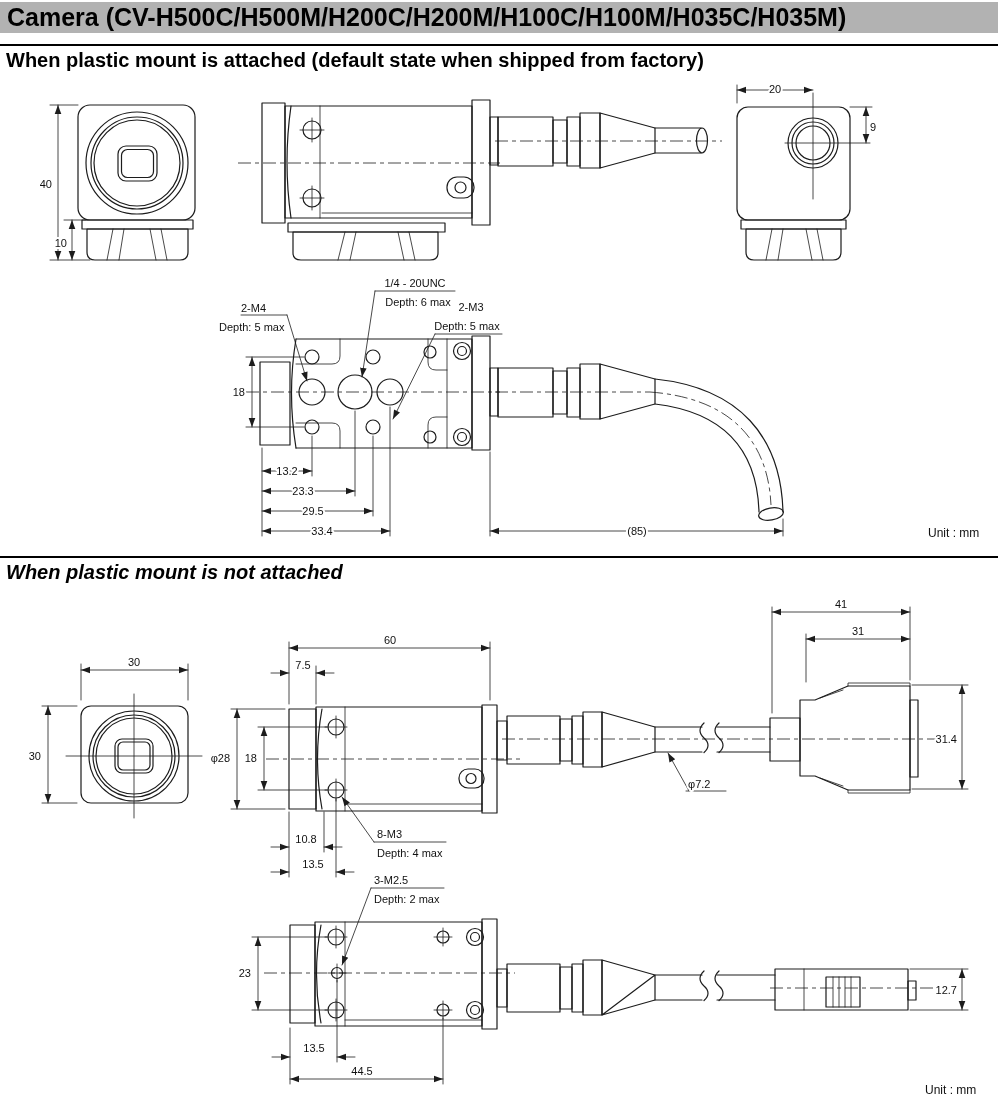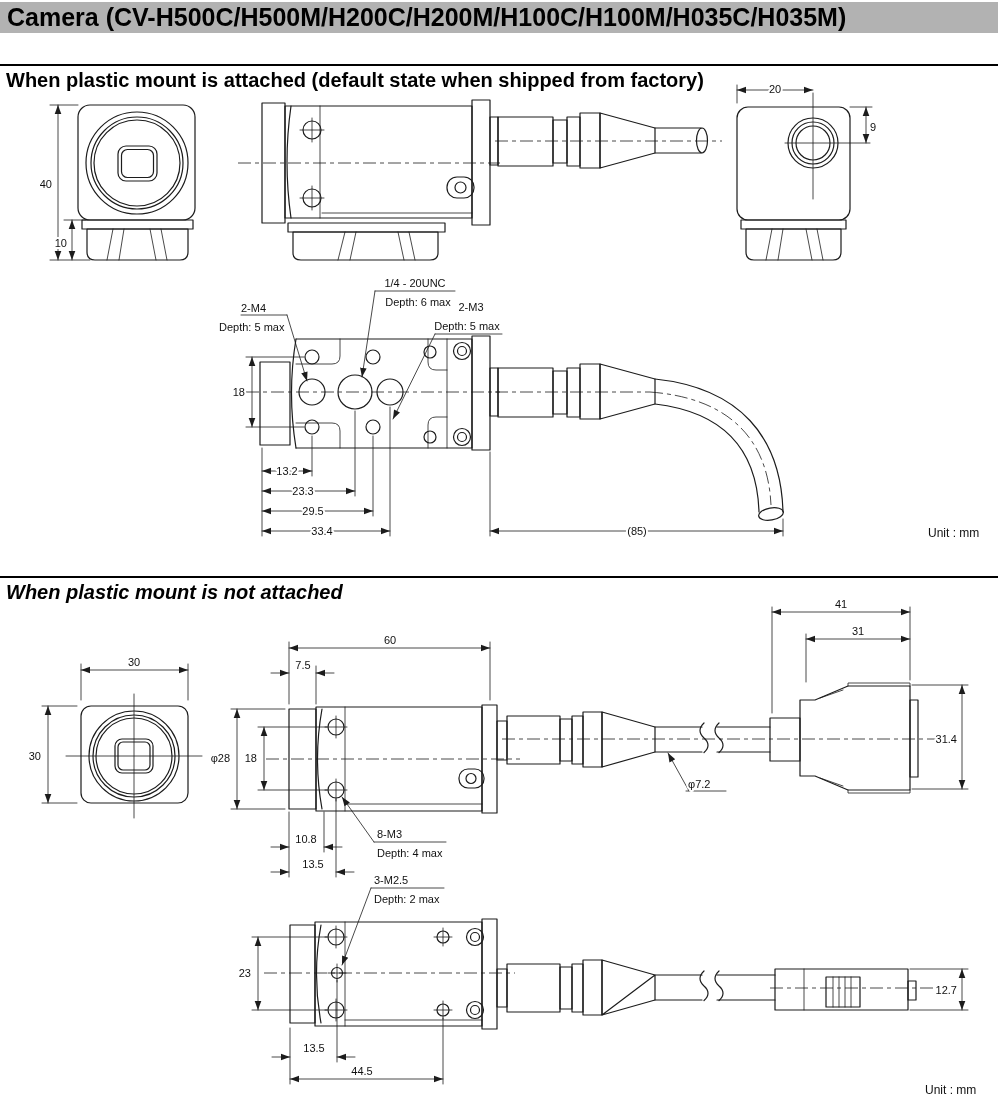--- a/index.html
+++ b/index.html
@@ -2,21 +2,21 @@
 <html><head>
 <meta charset="utf-8">
 <style>
   html,body { margin:0; padding:0; background:#fff; }
   .page { position:relative; width:1000px; height:1101px; background:#fff; overflow:hidden;
           font-family:"Liberation Sans", sans-serif; }
   .titlebar { position:absolute; top:2px; left:0; width:998px; height:31px; background:#b2b2b2;
               color:#000; font-weight:bold; font-size:25px; line-height:31px; padding-left:7px;
               box-sizing:border-box; white-space:nowrap; }
   .heading { position:absolute; left:0; width:998px; border-top:2px solid #000; color:#000;
-             font-weight:bold; font-size:20px; padding:3px 0 0 6px; box-sizing:border-box;margin-top:20px; }
+             font-weight:bold; font-size:20px; padding:3px 0 0 6px; box-sizing:border-box; }
   #heading1 { top:44px; }
   #heading2 { top:556px;font-style:italic; }
   svg.draw { position:absolute; top:0; left:0; }
   .o  { fill:none; stroke:#1c1c1c; stroke-width:1.2; stroke-linejoin:round; stroke-linecap:round; }
   .t  { fill:none; stroke:#1c1c1c; stroke-width:0.8; stroke-linejoin:round; stroke-linecap:round; }
   .cl { fill:none; stroke:#1c1c1c; stroke-width:0.8; stroke-dasharray:13 4 4 4; }
   text.L { font-family:"Liberation Sans",sans-serif; font-size:11px; fill:#111;
            paint-order:stroke; stroke:#fff; stroke-width:4px; stroke-linejoin:round; }
   text.m { text-anchor:middle; }
   text.e { text-anchor:end; }

